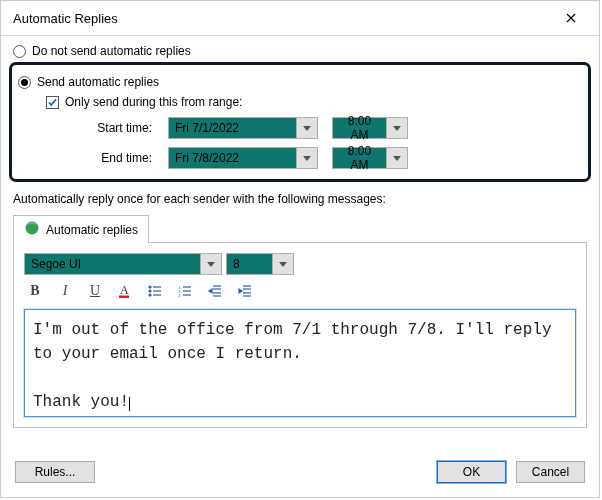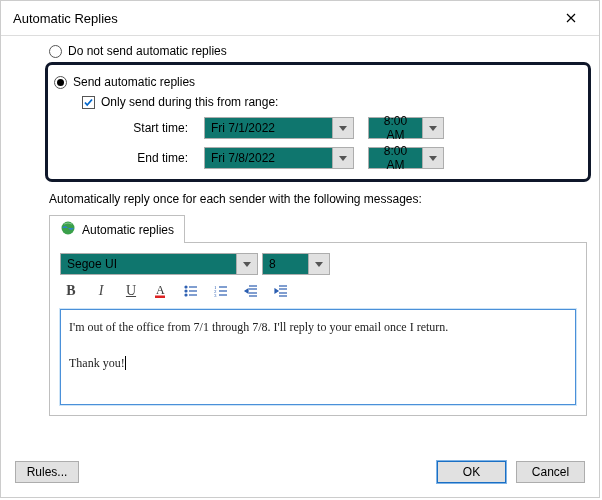--- a/index.html
+++ b/index.html
@@ -37,21 +37,20 @@
   justify-content: center;
   cursor: default;
 }
 .close-btn svg { width: 10px; height: 10px; }
 .hr { border-top: 1px solid #ddd; }
 .body {
   padding: 6px 12px 0 12px;
   flex: 1;
   display: flex;
   flex-direction: column;
-  margin-left: 36px;
 }
 .radio-row {
   display: flex;
   align-items: center;
   gap: 6px;
   padding: 2px 0;
 }
 .radio {
   width: 13px; height: 13px;
   border: 1px solid #555;
@@ -164,24 +163,24 @@
   align-items: center;
   justify-content: center;
   color: #444;
   font-family: "Times New Roman", serif;
   font-size: 14px;
 }
 .editor {
   border: 1px solid #4a90d9;
   outline: 1px solid #cde4f7;
   padding: 8px;
-  font-family: Liberation Serif, serif;
-  font-size: 12px;
+  font-family: Liberation Mono, monospace;
+  font-size: 16px;
   color: #222;
-  height: 96px;
+  height: 108px;
   line-height: 1.5;
   white-space: pre-wrap;
 }
 .caret {
   display: inline-block;
   width: 1px;
   height: 14px;
   background: #000;
   vertical-align: text-bottom;
   margin-left: 0;
@@ -199,21 +198,21 @@
   width: 69px;
   text-align: center;
   font-size: 12px;
   margin-left: 10px;
 }
 .btn.primary {
   border: 1px solid #1a6fc4;
   outline: 1px solid #7fb3e6;
 }
 .btn.rules {
-  width: 64px;
+  width: 80px;
   margin-left: 0;
 }
 .globe-icon svg { width: 16px; height: 16px; }
 </style>
 </head>
 <body>
 
 <div class="dialog">
   <div class="titlebar">
     <div class="title">Automatic Replies</div>

